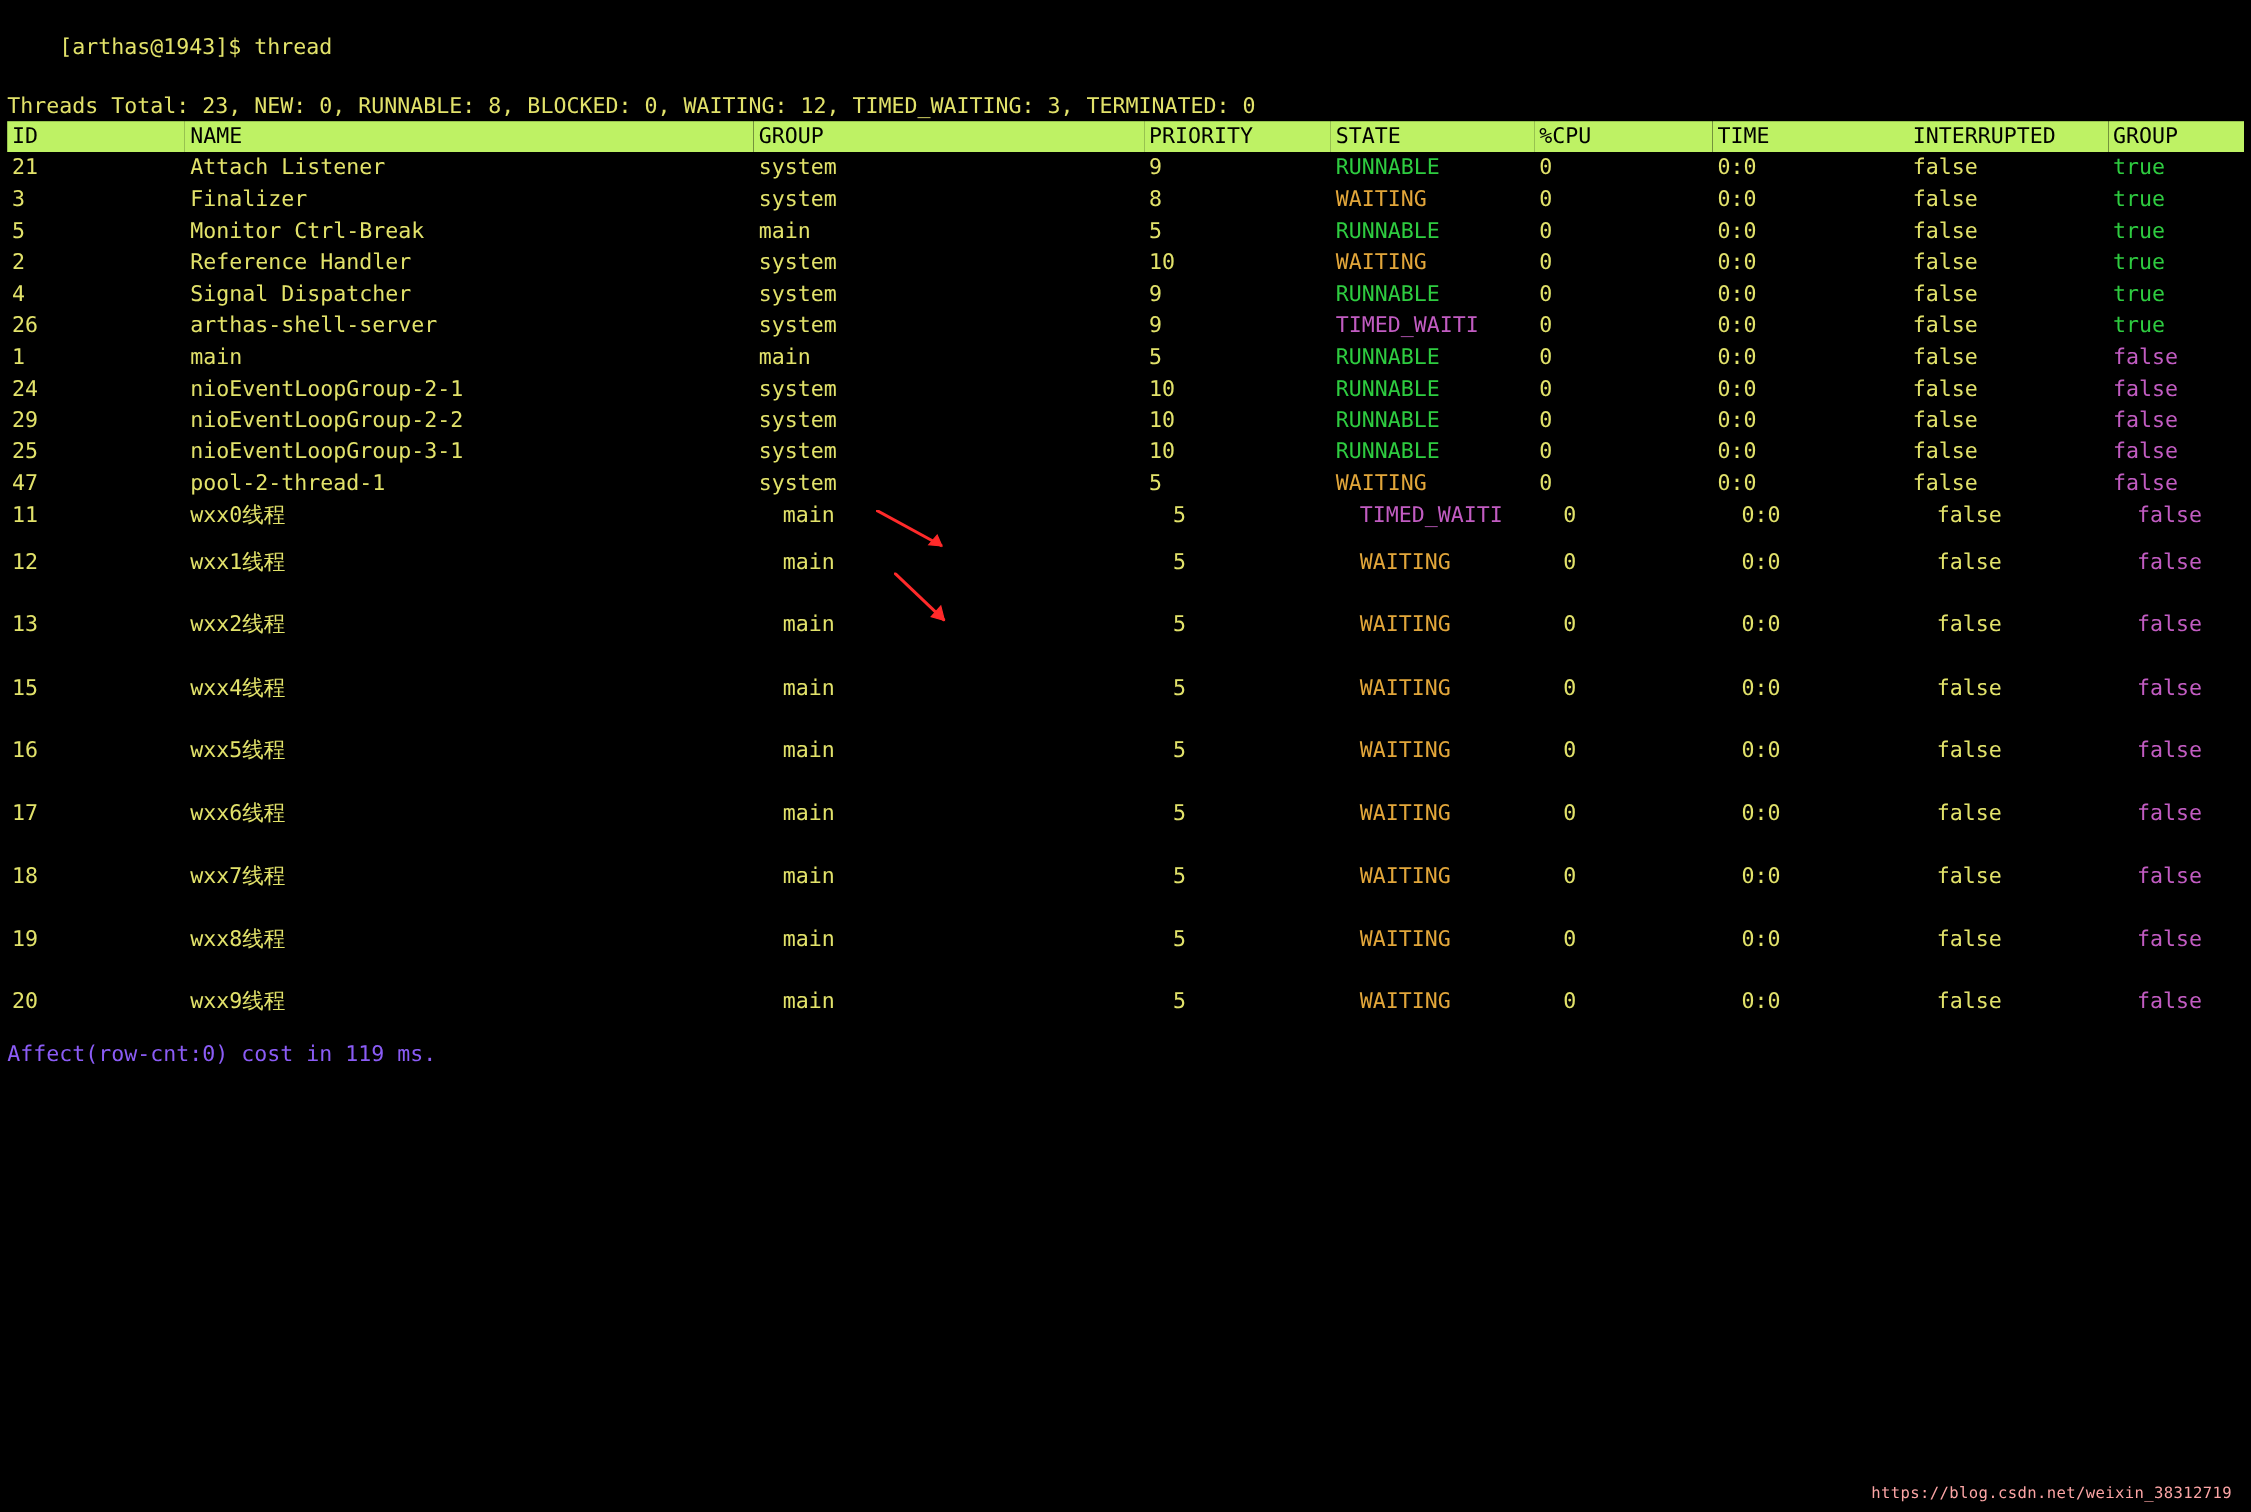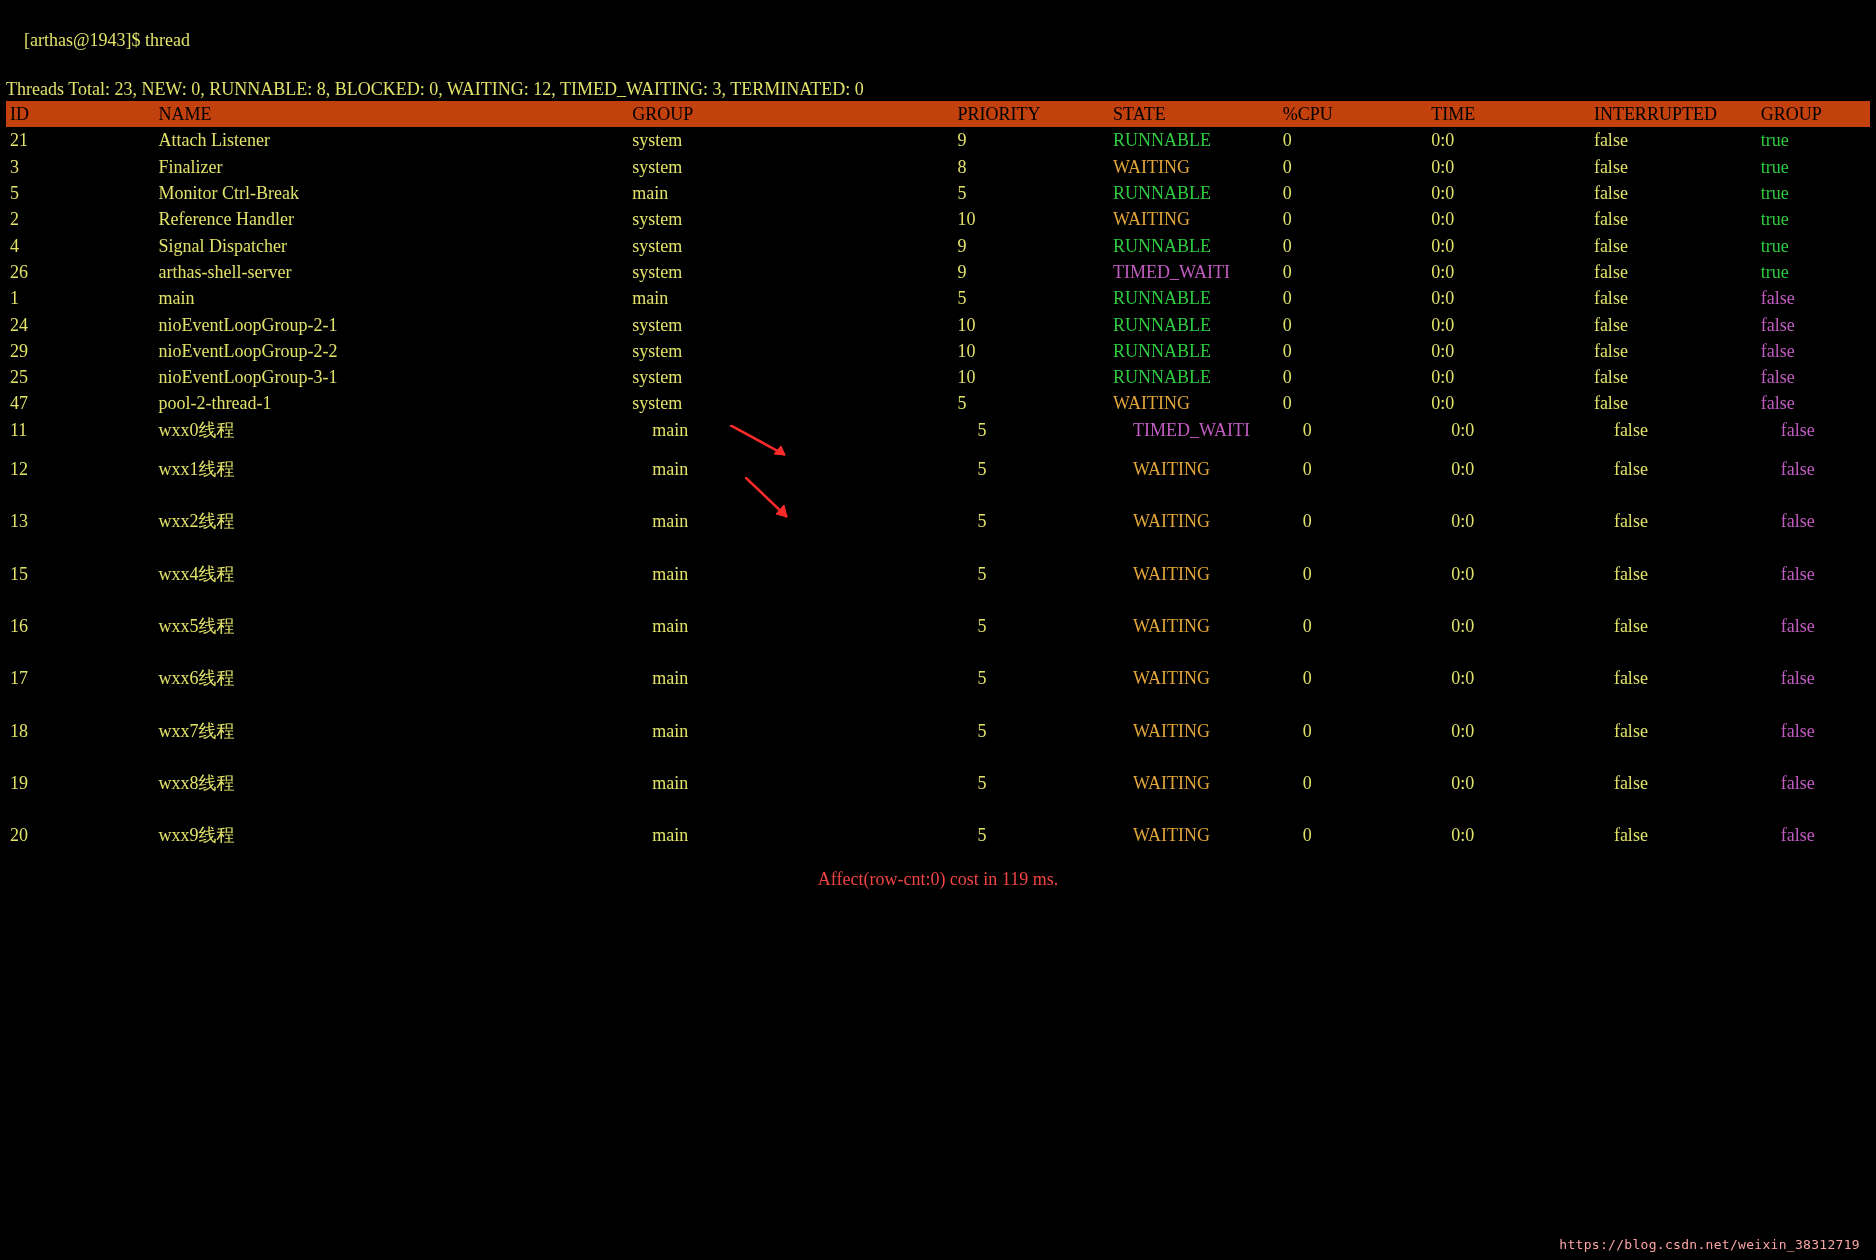--- a/index.html
+++ b/index.html
@@ -3,52 +3,52 @@
 <meta charset="utf-8">
 <style>
   html,body{margin:0;padding:0;background:#000;color:#ccc;font-family:Consolas,Menlo,monospace;font-size:18px;line-height:1.35;width:1876px;}
   .term{padding:4px 6px 10px 6px;}
   .prompt-line{white-space:pre;}
   .prompt{color:#e2e26a;}
   .cmd{color:#e2e26a;}
   .summary{color:#e2e26a;white-space:pre;}
   table{border-collapse:collapse;width:100%;table-layout:fixed;}
   th,td{padding:1px 4px;font-weight:normal;text-align:left;white-space:nowrap;overflow:hidden;}
-  thead tr{background:#c2410c;margin-left:36px;}
+  thead tr{background:#bef264;margin-left:36px;}
   thead th{color:#000;}
   
   .c-id{width:105px;}
   .c-name{width:335px;}
   .c-group{width:230px;}
   .c-prio{width:110px;}
   .c-state{width:120px;}
   .c-cpu{width:105px;}
   .c-time{width:115px;}
   .c-intr{width:118px;}
   .c-daemon{width:80px;}
   
   .y{color:#e2e26a;}               
   .st-run{color:#2ecc40;}           
   .st-wait{color:#e2a63a;}          
   .st-timed{color:#c25cc2;margin-left:40px;}         
   .daemon-true{color:#2ecc40;}
   .daemon-false{color:#c25cc2;}
-  .footer{color:#ef4444;white-space:pre;margin-top:6px;text-align:center;}
+  .footer{color:#8b5cf6;white-space:pre;margin-top:6px;}
   .watermark{position:fixed;right:16px;bottom:6px;color:#fca5a5;font-size:13px;letter-spacing:0.3px;}
   
   tbody.spaced td{padding-top:14px;padding-bottom:14px;}
   tbody.spaced .c-group,
   tbody.spaced .c-prio,
   tbody.spaced .c-state,
   tbody.spaced .c-cpu,
   tbody.spaced .c-time,
   tbody.spaced .c-intr,
   tbody.spaced .c-daemon{padding-left:24px;}
   .arrow{position:absolute;stroke:#ff2a2a;fill:#ff2a2a;}
-  .rel{position:relative;font-family:Liberation Serif, serif;}
+  .rel{position:relative;}
 </style>
 </head>
 <body>
 
 <div class="term rel">
 
   <div class="prompt-line">
     <span class="prompt">[arthas@1943]$ </span><span class="cmd">thread</span>
   </div>
 

